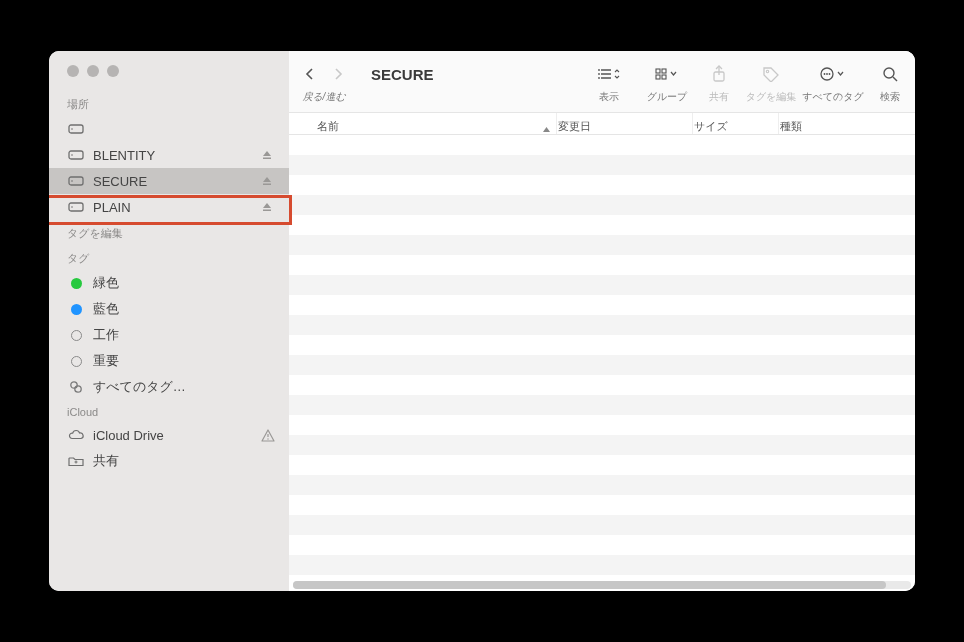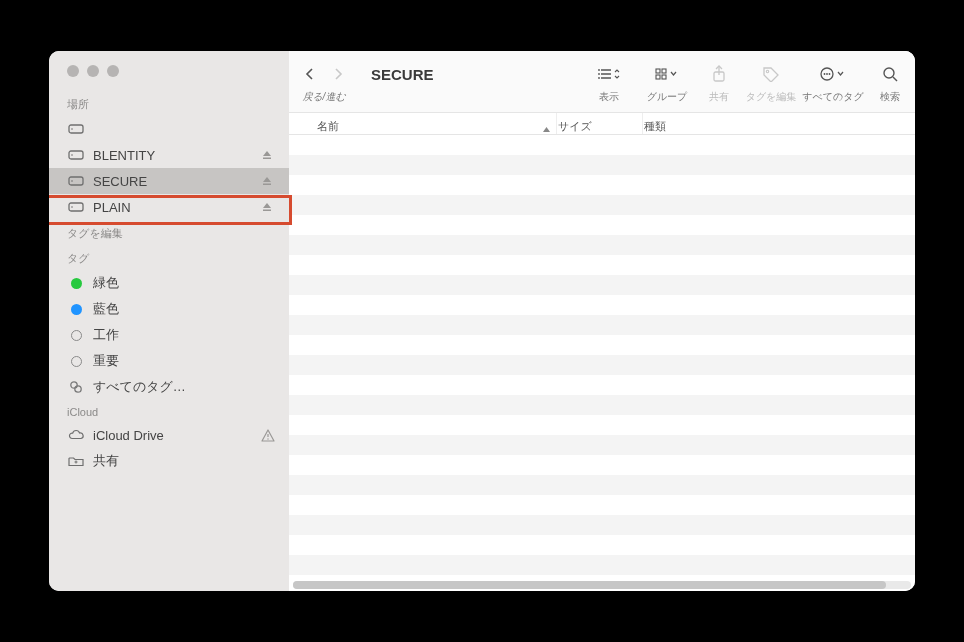--- a/index.html
+++ b/index.html
@@ -462,20 +462,23 @@
 
     <div class="cols-header">
       <div class="col name">
         <span>名前</span>
         <span class="sort-ind">
           <svg width="9" height="9" viewBox="0 0 9 9">
               <path d="M4.5 2 L8 7 L1 7 Z" fill="#888"></path>
             </svg>
         </span>
       </div>
+      <div class="col date">
+        <span>変更日</span>
+      </div>
       <div class="col size">
         <span>サイズ</span>
       </div>
       <div class="col kind">
         <span>種類</span>
       </div>
     </div>
 
     <div class="rows">
       <div class="row"></div>

